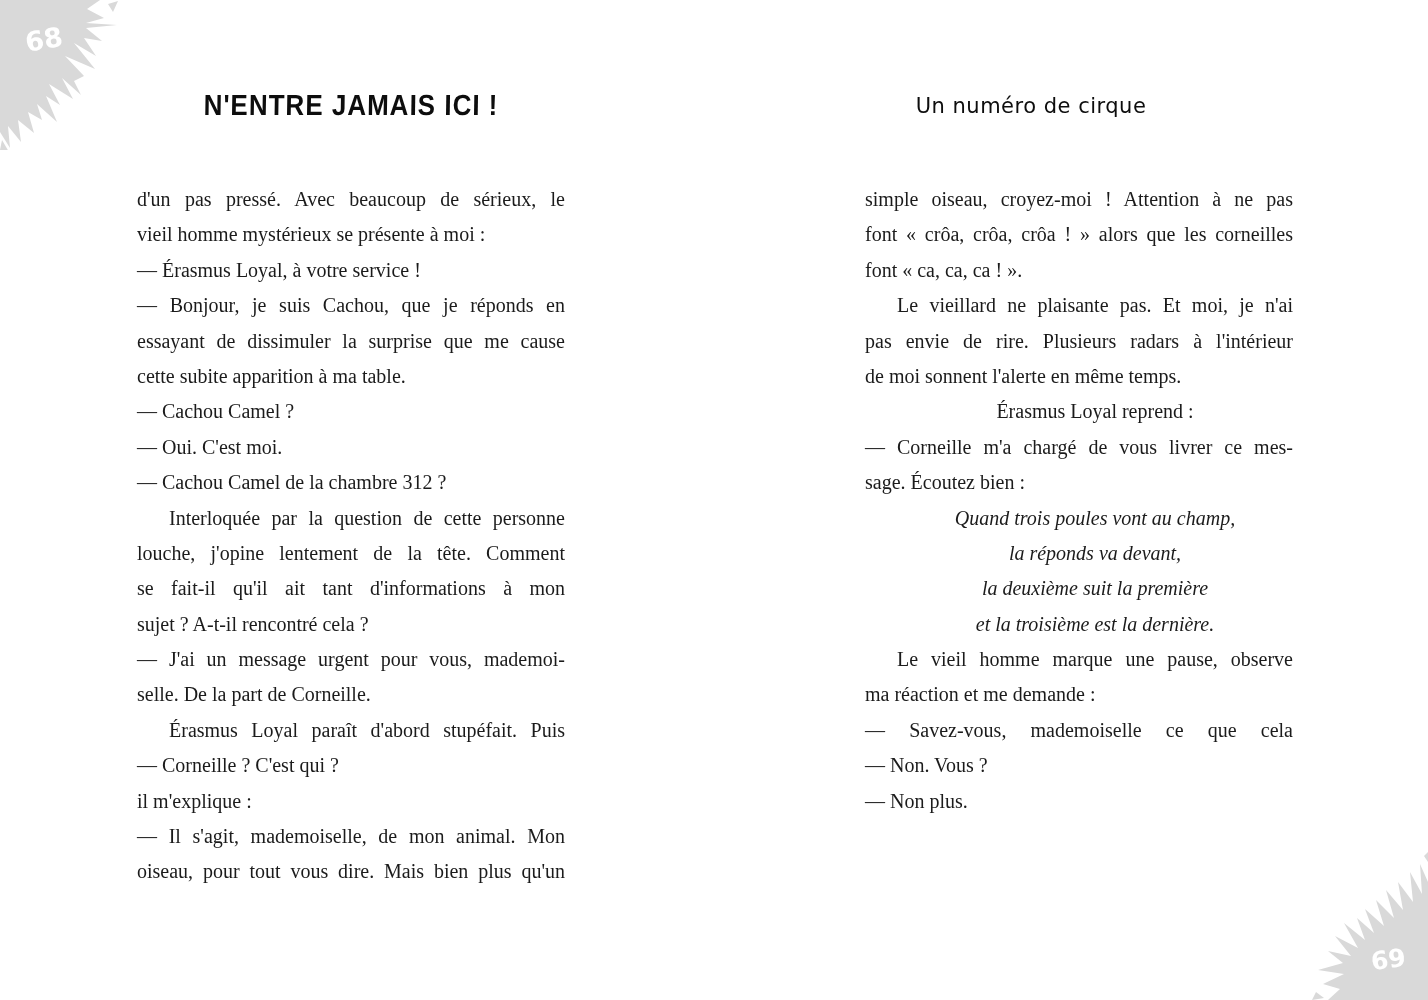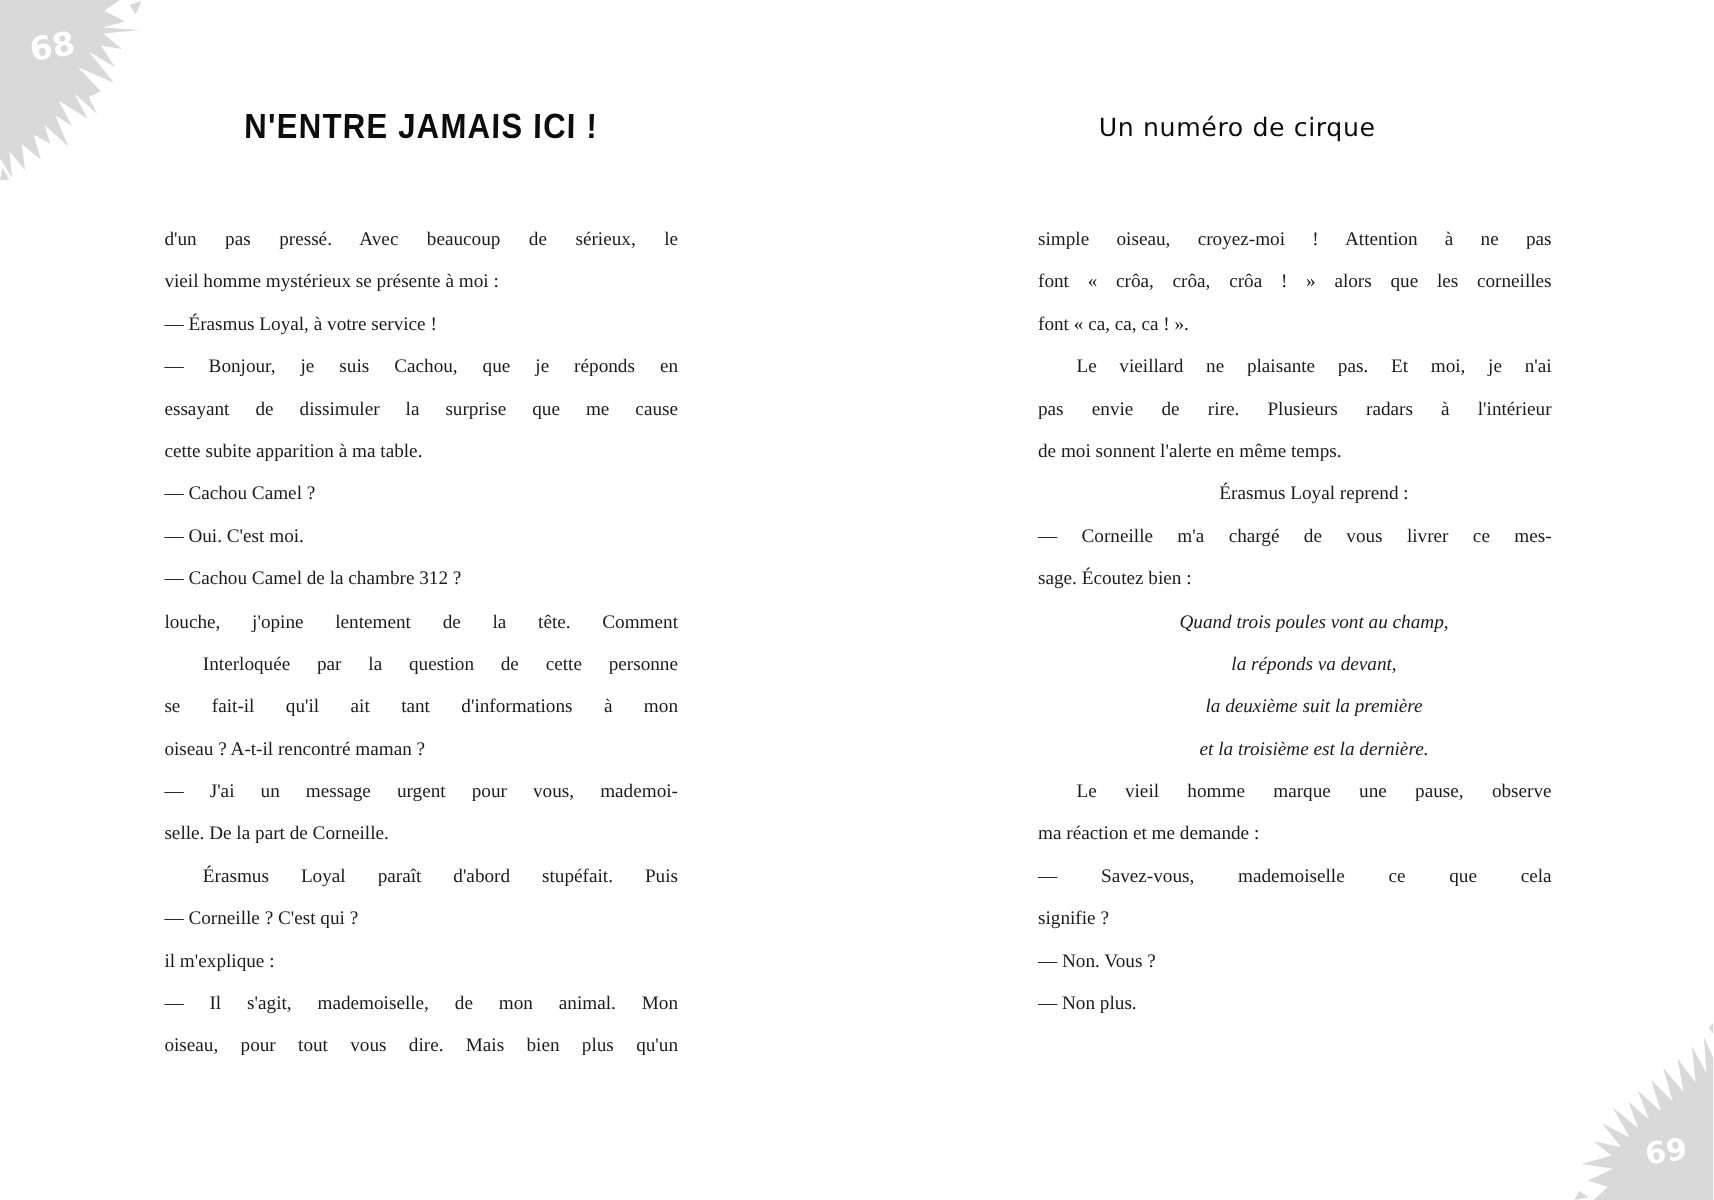--- a/index.html
+++ b/index.html
@@ -52,21 +52,21 @@
   .text-col {
     position: absolute;
     top: 182px;
     width: 428px;
   }
   .text-col-left  { left: 137px; }
   .text-col-right { left: 865px; }
 
   .line {
     font-family: "Liberation Serif", serif;
-    font-size: 16px;
+    font-size: 20px;
     height: 35.4px;
     line-height: 35.4px;
     color: #1b1b1b;
   }
   .line.justify { text-align: justify; text-align-last: justify; }
   .line.indent  { text-indent: 32px; text-align: center; }
   .line.italic  { font-style: italic; }
 </style>
 </head>
 <body>
@@ -103,24 +103,24 @@
   <div class="text-col text-col-left">
       <div class="line justify">d'un pas pressé. Avec beaucoup de sérieux, le</div>
       <div class="line">vieil homme mystérieux se présente à moi :</div>
       <div class="line">— Érasmus Loyal, à votre service !</div>
       <div class="line justify">— Bonjour, je suis Cachou, que je réponds en</div>
       <div class="line justify">essayant de dissimuler la surprise que me cause</div>
       <div class="line">cette subite apparition à ma table.</div>
       <div class="line">— Cachou Camel ?</div>
       <div class="line">— Oui. C'est moi.</div>
       <div class="line">— Cachou Camel de la chambre 312 ?</div>
+      <div class="line justify indent">Interloquée par la question de cette personne</div>
       <div class="line justify">louche, j'opine lentement de la tête. Comment</div>
-      <div class="line justify indent">Interloquée par la question de cette personne</div>
       <div class="line justify">se fait-il qu'il ait tant d'informations à mon</div>
-      <div class="line">oiseau ? A-t-il rencontré maman ?</div>
+      <div class="line">sujet ? A-t-il rencontré cela ?</div>
       <div class="line justify">— J'ai un message urgent pour vous, mademoi-</div>
       <div class="line">selle. De la part de Corneille.</div>
       <div class="line justify indent">Érasmus Loyal paraît d'abord stupéfait. Puis</div>
       <div class="line">— Corneille ? C'est qui ?</div>
       <div class="line">il m'explique :</div>
       <div class="line justify">— Il s'agit, mademoiselle, de mon animal. Mon</div>
       <div class="line justify">oiseau, pour tout vous dire. Mais bien plus qu'un</div>
     </div>
 
   <div class="text-col text-col-right">
@@ -133,18 +133,17 @@
       <div class="line indent">Érasmus Loyal reprend :</div>
       <div class="line justify">— Corneille m'a chargé de vous livrer ce mes-</div>
       <div class="line">sage. Écoutez bien :</div>
       <div class="line indent italic">Quand trois poules vont au champ,</div>
       <div class="line indent italic">la réponds va devant,</div>
       <div class="line indent italic">la deuxième suit la première</div>
       <div class="line indent italic">et la troisième est la dernière.</div>
       <div class="line justify indent">Le vieil homme marque une pause, observe</div>
       <div class="line">ma réaction et me demande :</div>
       <div class="line justify">— Savez-vous, mademoiselle ce que cela</div>
-      <div class="line">signifie ?</div>
       <div class="line">— Non. Vous ?</div>
       <div class="line">— Non plus.</div>
     </div>
 
 </div>
 
 </body></html>

